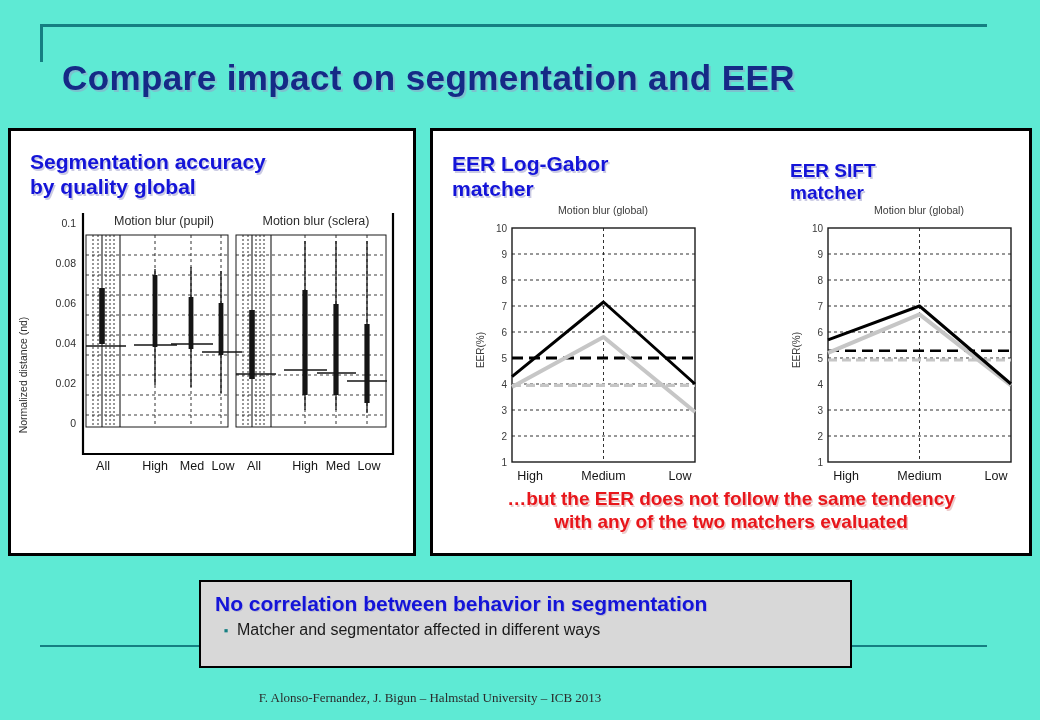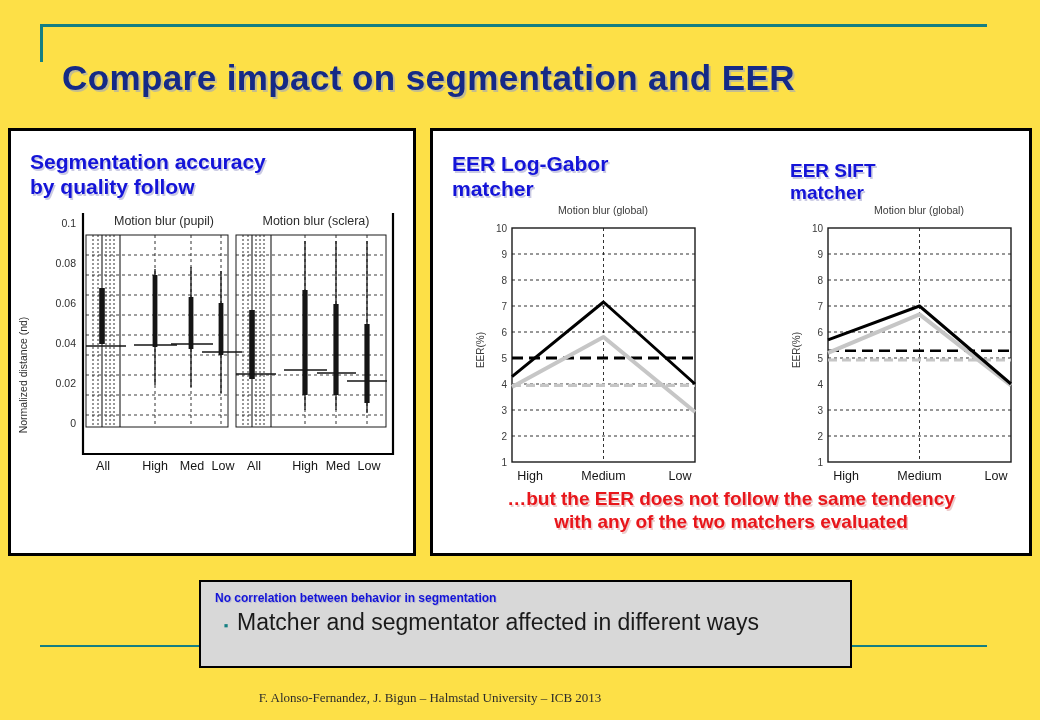--- a/index.html
+++ b/index.html
@@ -2,21 +2,21 @@
 <html><head>
 <meta charset="utf-8">
 <title>Compare impact on segmentation and EER</title>
 <style>
   html,body{margin:0;padding:0;background:#ffffff;}
   body{
     width:1040px;height:720px;position:relative;overflow:hidden;
     font-family:"Liberation Sans", sans-serif;
     color:#000;
   }
-  .slide{position:absolute;left:0;top:0;width:1040px;height:720px;background:#fde047;}
+  .slide{position:absolute;left:0;top:0;width:1040px;height:720px;background:#5eead4;}
 
   
   .top-rule{position:absolute;left:40px;top:24px;width:947px;height:3px;background:#157f82;}
   .top-tick{position:absolute;left:40px;top:24px;width:3px;height:38px;background:#157f82;}
   .bottom-rule{position:absolute;left:40px;top:645px;width:947px;height:2px;background:#157f82;}
 
   
   .slide-title{
     position:absolute;left:62px;top:58px;width:900px;
     font-size:35px;font-weight:bold;letter-spacing:.4px;
@@ -46,26 +46,26 @@
   #cap-left{left:22px;top:490px;width:380px;font-size:19px;}
   #cap-right{left:436px;top:488px;width:590px;font-size:19px;}
 
   
   #conclusion{
     position:absolute;left:199px;top:580px;width:653px;height:88px;
     background:#d8d8d8;border:2px solid #000;box-sizing:border-box;
     padding:9px 14px 0 14px;
   }
   #concl-head{
-    font-size:12px;font-weight:bold;color:#1414d8;line-height:1.28;
+    font-size:21px;font-weight:bold;color:#1414d8;line-height:1.28;
     text-shadow:1px 1px 0 rgba(150,150,200,.45);
   }
   .bullet-row{display:flex;align-items:baseline;margin-top:3px;}
   .bullet-dot{color:#157f82;font-size:13px;width:22px;text-align:center;flex:0 0 22px;line-height:1;}
-  #concl-bullet-text{font-size:23px;color:#1a1a1a;}
+  #concl-bullet-text{font-size:16px;color:#1a1a1a;}
 
   
   #footer{
     position:absolute;left:0;top:690px;width:860px;text-align:center;
     font-family:"Liberation Serif", serif;font-size:13px;color:#2b2b2b;
   }
 
   
   .chart-svg{position:absolute;}
   #svg-box{left:14px;top:205px;}
@@ -87,21 +87,21 @@
   <div class="top-rule"></div>
   <div class="top-tick"></div>
   <div class="bottom-rule"></div>
 
   <div class="slide-title">Compare impact on segmentation and EER</div>
 
   <div class="panel" id="panel-left"></div>
 
   <div class="panel-title" id="title-seg">
     <div>Segmentation accuracy</div>
-    <div>by quality follow</div>
+    <div>by quality global</div>
   </div>
 
   <svg class="chart-svg" id="svg-box" width="390" height="268" viewBox="0 0 390 268">
 
     <text class="ax-lab" transform="translate(13,170) rotate(-90)" text-anchor="middle">Normalized distance (nd)</text>
 
     <text class="ax-lab" x="62" y="22" text-anchor="end">0.1</text>
     <text class="ax-lab" x="62" y="62" text-anchor="end">0.08</text>
     <text class="ax-lab" x="62" y="102" text-anchor="end">0.06</text>
     <text class="ax-lab" x="62" y="142" text-anchor="end">0.04</text>

